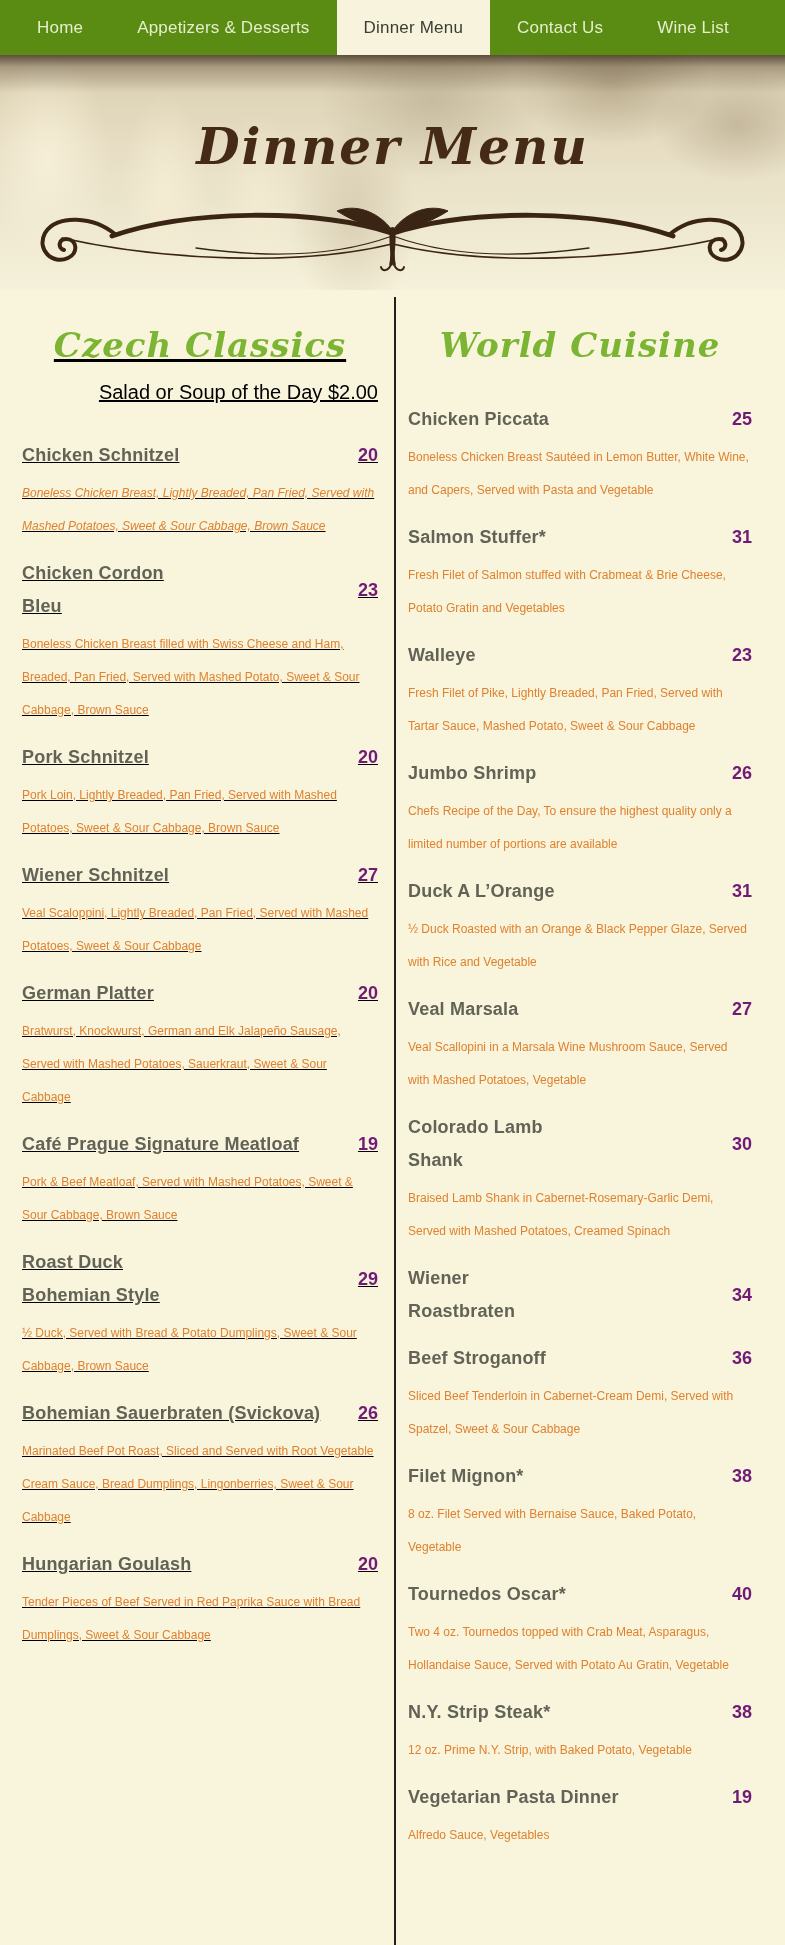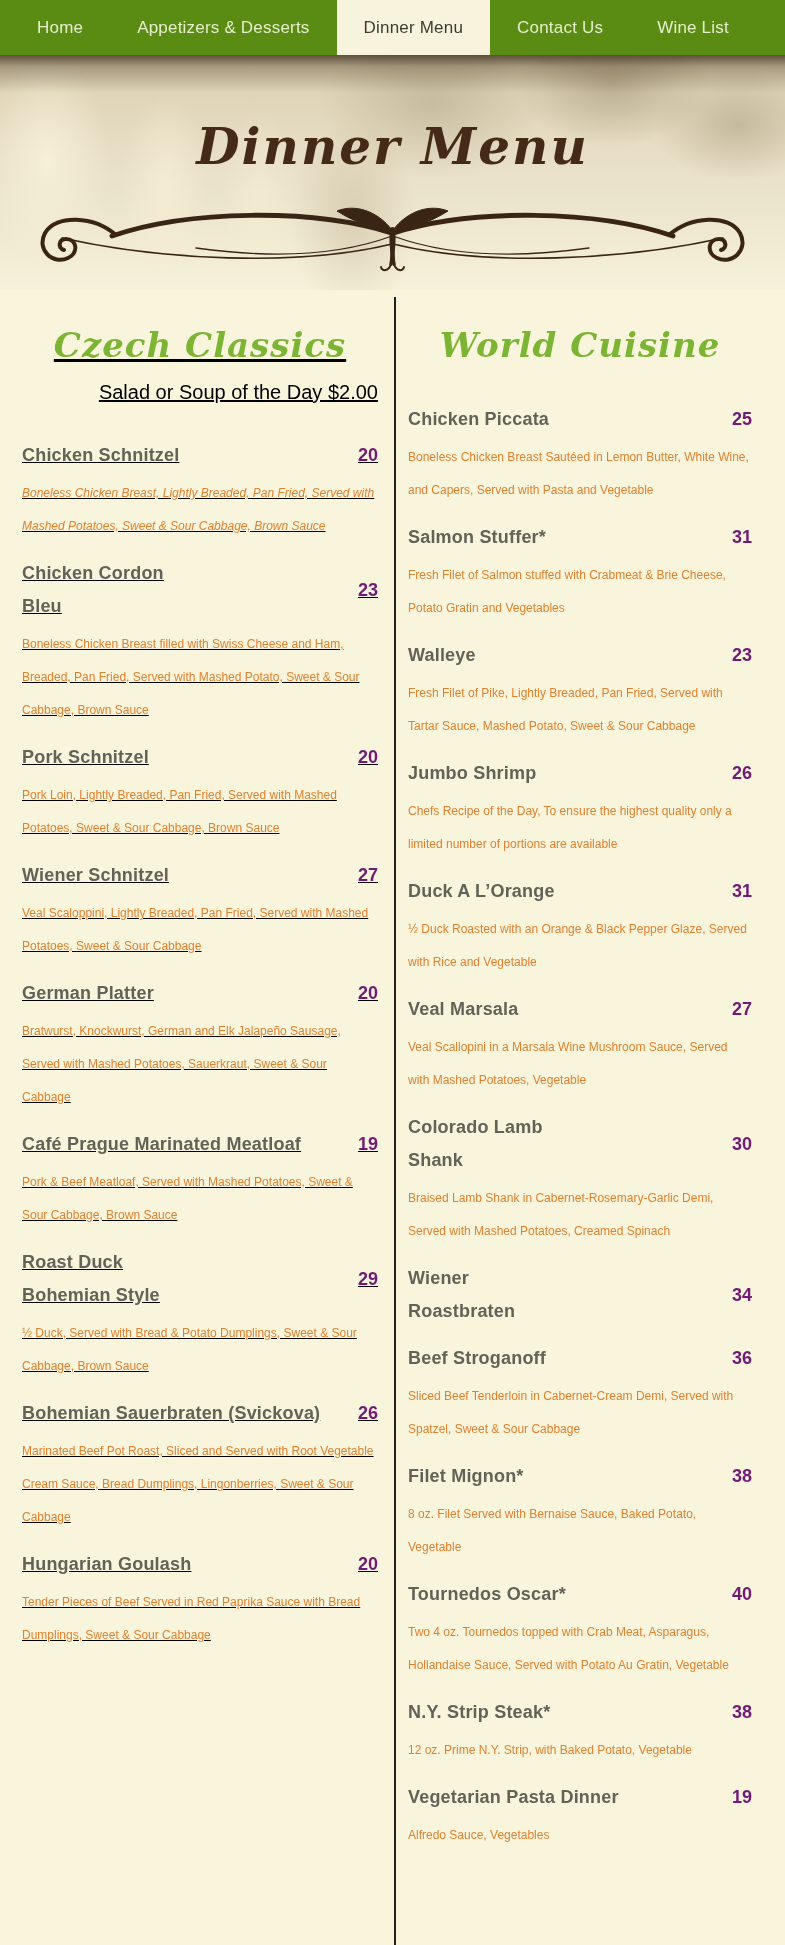--- a/index.html
+++ b/index.html
@@ -154,21 +154,21 @@
   <div class="menu-item">
     <div class="item-head">
       <div class="item-name">German Platter</div>
       <div class="item-price">20</div>
     </div>
     <div class="item-desc">Bratwurst, Knockwurst, German and Elk Jalapeño Sausage, Served with Mashed Potatoes, Sauerkraut, Sweet &amp; Sour Cabbage</div>
   </div>
 
   <div class="menu-item">
     <div class="item-head">
-      <div class="item-name">Café Prague Marinated Meatloaf</div>
+      <div class="item-name">Café Prague Signature Meatloaf</div>
       <div class="item-price">19</div>
     </div>
     <div class="item-desc">Pork &amp; Beef Meatloaf, Served with Mashed Potatoes, Sweet &amp; Sour Cabbage, Brown Sauce</div>
   </div>
 
   <div class="menu-item">
     <div class="item-head">
       <div class="item-name">Roast Duck<br>Bohemian Style</div>
       <div class="item-price">29</div>
     </div>

